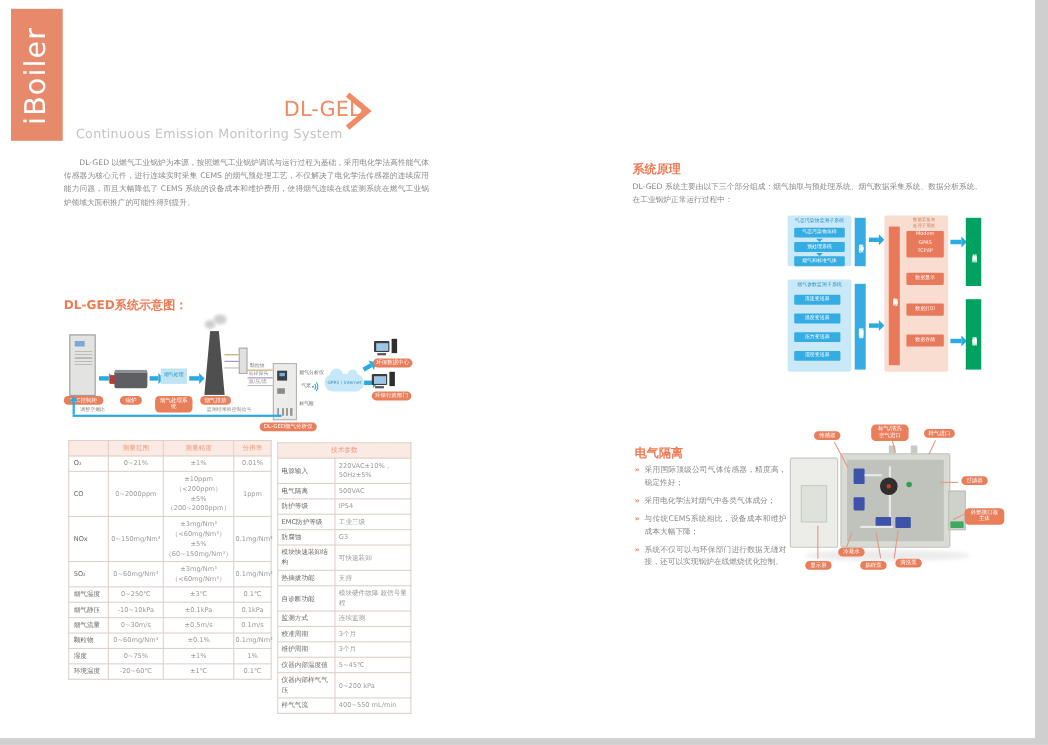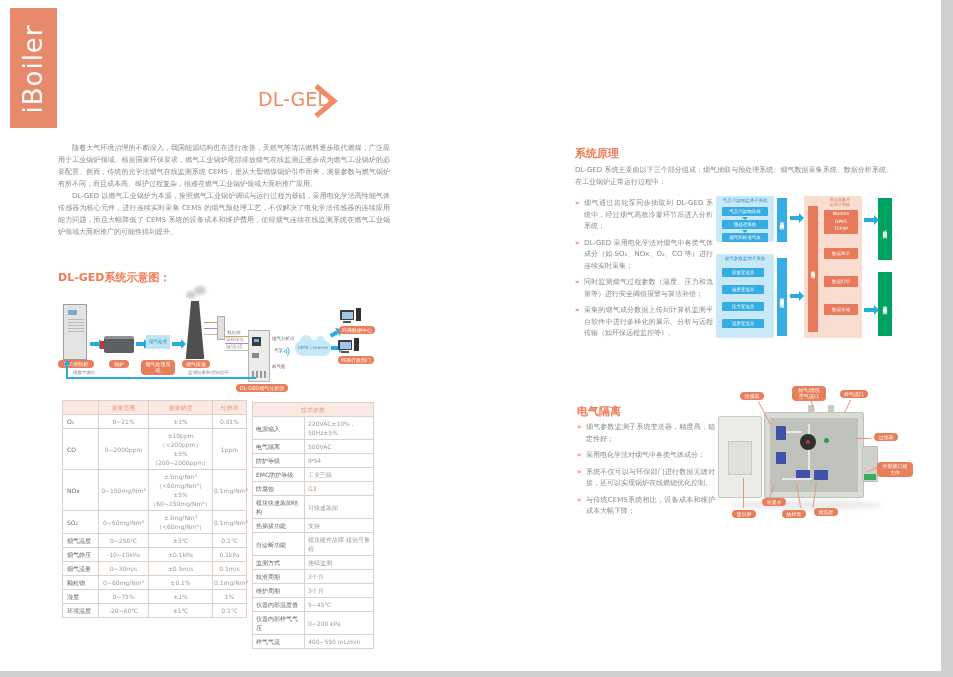--- a/index.html
+++ b/index.html
@@ -128,23 +128,23 @@
   <div class="brand-tab">
     <div class="brand-text">iBoiler</div>
   </div>
 
   <div class="title-model">DL-GED</div>
   <div class="title-chev">
     <svg width="30" height="38">
         <polyline points="4,4 22,19 4,34" stroke="#F08B66" stroke-width="5" fill="none"></polyline>
       </svg>
   </div>
+  <div class="subtitle">Continuous Emission Monitoring System</div>
 
   <div class="intro">
-    <p>随着大气环境治理的不断深入，我国能源结构也在进行改善，天然气等清洁燃料逐步取代燃煤，广泛应用于工业锅炉领域。根据国家环保要求，燃气工业锅炉尾部排放烟气在线监测正逐步成为燃气工业锅炉的必要配置。然而，传统的光学法烟气在线监测系统 CEMS，是从大型燃煤锅炉引申而来，测量参数与燃气锅炉有所不同，而且成本高、维护过程复杂，很难在燃气工业锅炉领域大面积推广应用。</p>
     <p>DL-GED 以燃气工业锅炉为本源，按照燃气工业锅炉调试与运行过程为基础，采用电化学法高性能气体传感器为核心元件，进行连续实时采集 CEMS 的烟气预处理工艺，不仅解决了电化学法传感器的连续应用能力问题，而且大幅降低了 CEMS 系统的设备成本和维护费用，使得烟气连续在线监测系统在燃气工业锅炉领域大面积推广的可能性得到提升。</p>
   </div>
 
   <div class="h-orange" style="left:58px; top:270px;">DL-GED系统示意图：</div>
 
   <div id="diag1">
     <div class="cab1">
         <i class="scr"></i>
         <i class="grid"></i>
       </div>
@@ -361,26 +361,20 @@
         </tr>
     <tr>
           <td>样气气流</td>
           <td>400~550 mL/min</td>
         </tr>
   </tbody>
     </table>
 
   <div class="h-orange" style="left:575px; top:146px;">系统原理</div>
   <div class="para" style="left:575px; top:164px; width:318px;">DL-GED 系统主要由以下三个部分组成：烟气抽取与预处理系统、烟气数据采集系统、数据分析系统。在工业锅炉正常运行过程中：</div>
-  <div class="bullets" style="left:575px; top:198px; width:138px;">
-    <div>烟气通过齿轮泵同步抽取到 DL-GED 系统中，经过烟气高效冷凝环节后进入分析系统；</div>
-    <div>DL-GED 采用电化学法对烟气中各类气体成分（如 SO₂、NOx、O₂、CO 等）进行连续实时采集；</div>
-    <div>同时监测烟气过程参数（温度、压力和流量等）进行安全阈值报警与算法补偿；</div>
-    <div>采集的烟气成分数据上传到计算机监测平台软件中进行多样化的展示、分析与远程传输（如环保远程监控等）。</div>
-  </div>
 
   <div id="diag2">
     <div class="bluepanel" style="left:0; top:0; width:58px; height:46px;">
       <div class="bp-title">气态污染物监测子系统</div>
     </div>
     <div class="bbox" style="top:11px;">气态污染物采样</div>
     <div class="darr" style="left:26px; top:21px;"></div>
     <div class="bbox" style="top:24px;">预处理系统</div>
     <div class="darr" style="left:26px; top:34px;"></div>
     <div class="bbox" style="top:37px;">烟气和标准气体</div>
@@ -418,24 +412,24 @@
     <div class="vbar greenbar" style="left:162px; top:2px; width:14px; height:62px;">
         <span>环保行政主管部门</span>
       </div>
     <div class="vbar greenbar" style="left:162px; top:76px; width:14px; height:64px;">
         <span>污染源在线监控系统</span>
       </div>
   </div>
 
   <div class="h-orange" style="left:577px; top:404px;">电气隔离</div>
   <div class="bullets" style="left:577px; top:422px; width:138px;">
-    <div>烟气参数监测子系统变送器，精度高，稳定性好；</div>
+    <div>采用国际顶级公司气体传感器，精度高，稳定性好；</div>
     <div>采用电化学法对烟气中各类气体成分；</div>
+    <div>与传统CEMS系统相比，设备成本和维护成本大幅下降；</div>
     <div>系统不仅可以与环保部门进行数据无缝对接，还可以实现锅炉在线燃烧优化控制。</div>
-    <div>与传统CEMS系统相比，设备成本和维护成本大幅下降；</div>
   </div>
 
   <div id="product">
     <div class="pshadow"></div>
     <div class="door"></div>
     <div class="doorpanel"></div>
     <div class="pbody"></div>
     <div class="pint"></div>
     <div class="stub" style="left:96px;"></div>
     <div class="stub" style="left:116px;"></div>

